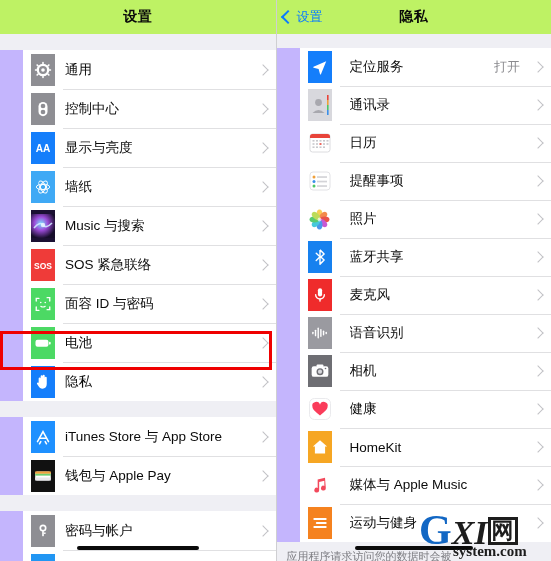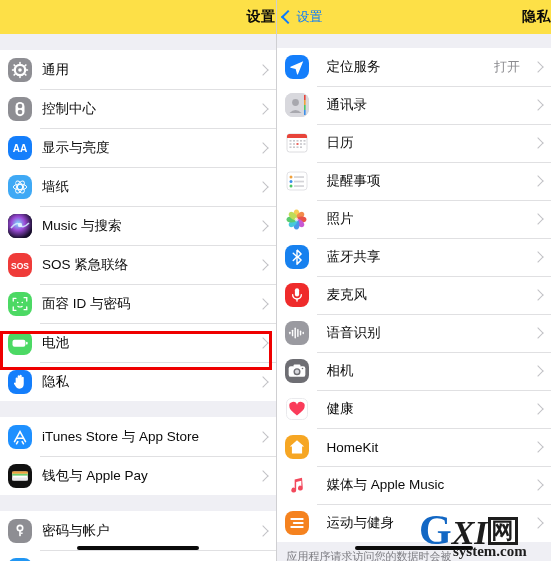--- a/index.html
+++ b/index.html
@@ -11,43 +11,43 @@
     -webkit-font-smoothing:antialiased;
   }
   .screen{position:relative;width:551px;height:561px;display:flex;}
   .panel{position:relative;height:561px;overflow:hidden;background:#ffffff;}
   .panel-left{width:276px;}
   .panel-right{width:275px;border-left:1px solid #cfcfd2;}
 
   
   .navbar{
     position:relative;height:34px;
-    background:#fde047;
-    display:flex;align-items:center;justify-content:flex-end;
+    background:#bef264;
+    display:flex;align-items:center;justify-content:center;
   }
   .nav-title{
     font-size:14px;font-weight:bold;color:#0a0a0a;letter-spacing:.5px;
   }
   .nav-back{
     position:absolute;left:6px;top:0;height:34px;
     display:flex;align-items:center;gap:2px;
     color:#0a7bff;font-size:13px;
   }
   .chev-left{
     width:8px;height:8px;border-left:2px solid #0a7bff;border-bottom:2px solid #0a7bff;
     transform:rotate(45deg);margin-right:2px;
   }
   .nav-back-label{color:#0a7bff;font-size:13px;}
 
   
   .gap{background:#efeff4;}
   .gap-16{height:16px;}
   .gap-14{height:14px;}
 
-  .group{background:#c4b5fd;}
+  .group{background:#c4b5fd;padding-left:23px;}
 
   .row{
     position:relative;display:flex;align-items:center;
     height:39px;padding-left:8px;background:#ffffff;
   }
   .row.r38{height:38px;gap:8px;}
   .row + .row::before{
     content:"";position:absolute;left:40px;right:0;top:0;height:1px;background:#e0e0e2;
   }
   .row-label{
@@ -55,21 +55,21 @@
     white-space:nowrap;overflow:hidden;text-overflow:ellipsis;
   }
   .row-value{font-size:13px;color:#8a8a8e;margin-right:6px;}
   .chev{
     width:7px;height:7px;border-top:1.6px solid #c2c2c6;border-right:1.6px solid #c2c2c6;
     transform:rotate(45deg);margin-right:9px;flex:none;
   }
 
   
   .ic{
-    width:24px;height:24px;border-radius:8px;flex:none;
+    width:24px;height:32px;border-radius:0;flex:none;
     display:flex;align-items:center;justify-content:center;
     overflow:hidden;position:relative;
   }
   .ic svg{display:block;}
 
   
   .hl{position:absolute;border:3px solid #ef0000;box-sizing:border-box;pointer-events:none;}
   #hl-privacy{left:0px;top:331px;width:272px;height:39px;}
 
   

